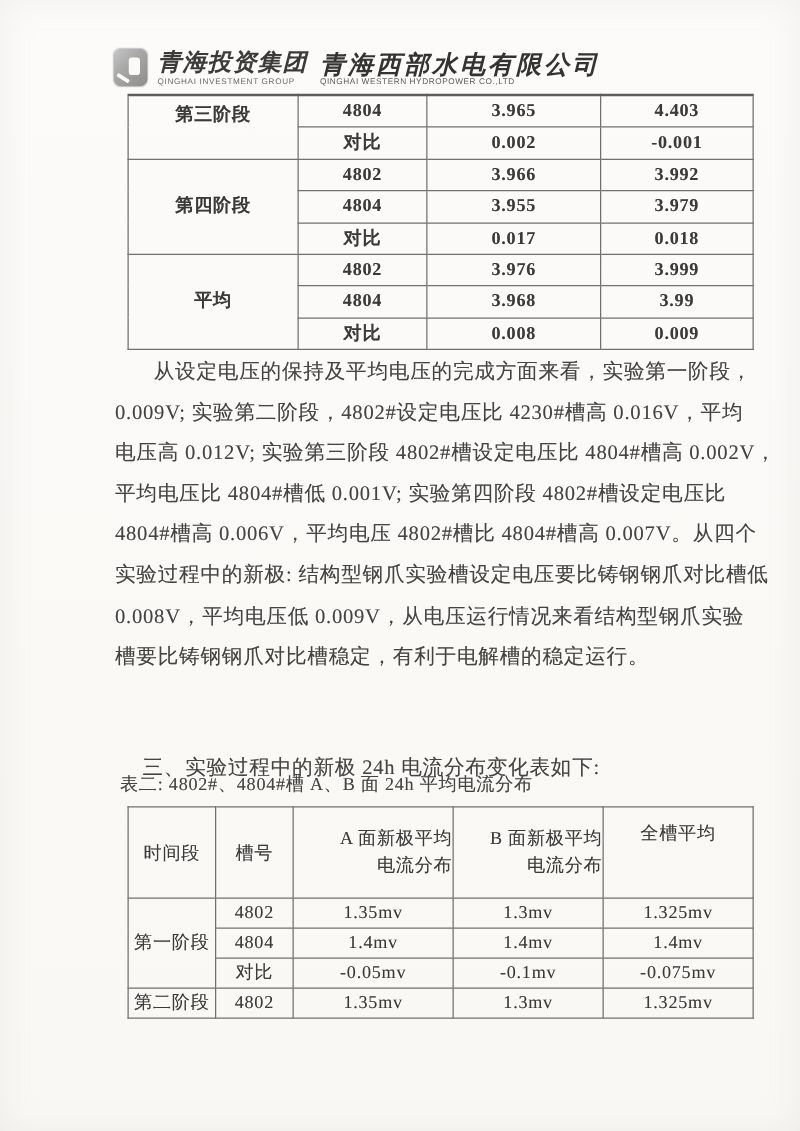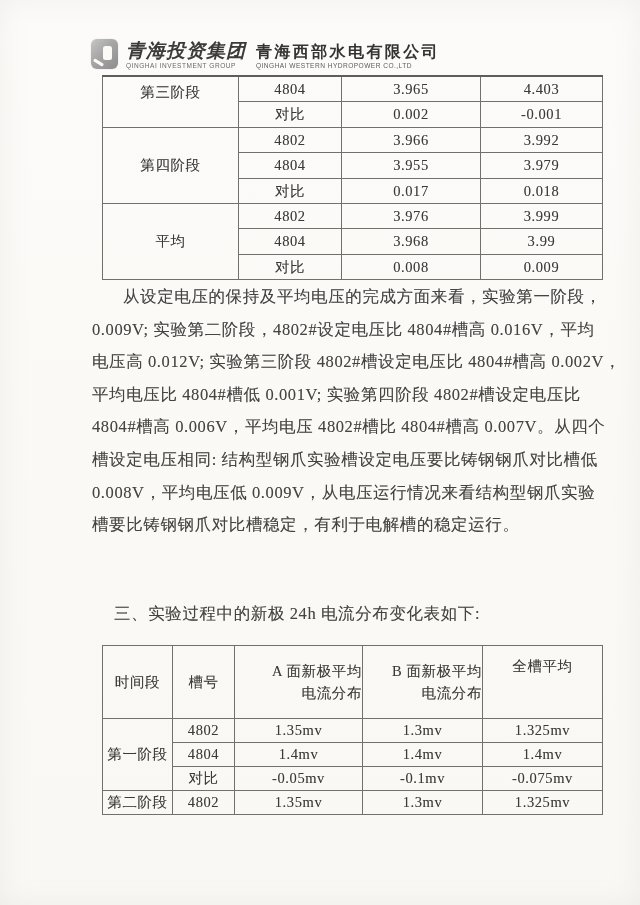--- a/index.html
+++ b/index.html
@@ -34,39 +34,39 @@
     font-size:19px;font-weight:bold;font-style:italic;letter-spacing:1px;
     line-height:21px;color:#3c3b39;white-space:nowrap;
   }
   .group-en{
     font-family:"Liberation Sans","DejaVu Sans",sans-serif;
     font-size:6.5px;letter-spacing:.55px;color:#696865;margin-top:1px;white-space:nowrap;
   }
   .company-block{margin-left:10px;margin-top:4px;}
   .company-cn{
     font-family:"Liberation Sans","DejaVu Sans",sans-serif;
-    font-size:16px;font-weight:bold;letter-spacing:2.4px;line-height:18px;
-    color:#343331;white-space:nowrap;
+    font-size:20px;font-weight:bold;letter-spacing:2.4px;line-height:18px;
+    color:#343331;white-space:nowrap;font-style:italic;
   }
   .company-en{
     font-family:"Liberation Sans","DejaVu Sans",sans-serif;
     font-size:6.6px;letter-spacing:.45px;color:#5c5b58;margin-top:1.5px;white-space:nowrap;
   }
   
   table{
     border-collapse:collapse;table-layout:fixed;
     font-size:14.5px;color:#3b3a38;letter-spacing:.6px;
   }
   td,th{
     border:1px solid #72706c;text-align:center;vertical-align:middle;
     padding:0;font-weight:normal;overflow:hidden;
     text-shadow:0 0 .5px rgba(70,70,70,.35);
   }
   #table1{position:absolute;left:102px;top:75px;width:500px;border-top:2px solid #5f5d59;}
-  #table1 td{height:24.4px;line-height:24.4px;}
+  #table1 td{height:24.4px;line-height:24.4px;font-weight:bold;}
   #table1 td.stage.v-top{vertical-align:top;padding-top:3px;}
   #table2{position:absolute;left:102px;top:645px;width:500px;}
   #table2 thead th{height:61px;}
   #table2 thead th.two-line{text-align:right;padding-left:10px;}
   #table2 thead th.two-line .hline{display:block;line-height:22px;}
   #table2 thead th.two-line .hline + .hline{padding-left:13px;}
   #table2 thead th.h-top{vertical-align:top;padding-top:11px;}
   #table2 tbody td{height:23px;line-height:23px;}
   
   .paragraph{position:absolute;left:92px;top:281px;width:522px;}
@@ -155,30 +155,31 @@
         <tr>
           <td>对比</td>
           <td>0.008</td>
           <td>0.009</td>
         </tr>
       </tbody>
   </table>
 
   <div class="paragraph" id="paragraph">
       <div class="para-line indent">从设定电压的保持及平均电压的完成方面来看，实验第一阶段，</div>
-      <div class="para-line">0.009V; 实验第二阶段，4802#设定电压比 4804#槽高 0.016V，平均</div>
+      <div class="para-line">0.009V; 实验第二阶段，4802#设定电压比 4230#槽高 0.016V，平均</div>
       <div class="para-line">电压高 0.012V; 实验第三阶段 4802#槽设定电压比 4804#槽高 0.002V，</div>
       <div class="para-line">平均电压比 4804#槽低 0.001V; 实验第四阶段 4802#槽设定电压比</div>
       <div class="para-line">4804#槽高 0.006V，平均电压 4802#槽比 4804#槽高 0.007V。从四个</div>
-      <div class="para-line">槽设定电压相同: 结构型钢爪实验槽设定电压要比铸钢钢爪对比槽低</div>
+      <div class="para-line">实验过程中的新极: 结构型钢爪实验槽设定电压要比铸钢钢爪对比槽低</div>
       <div class="para-line">0.008V，平均电压低 0.009V，从电压运行情况来看结构型钢爪实验</div>
       <div class="para-line">槽要比铸钢钢爪对比槽稳定，有利于电解槽的稳定运行。</div>
     </div>
 
   <div class="section-heading">三、实验过程中的新极 24h 电流分布变化表如下:</div>
+  <div class="table-caption">表二: 4802#、4804#槽 A、B 面 24h 平均电流分布</div>
 
   <table id="table2">
     <colgroup>
       <col style="width:70px">
         <col style="width:62px">
         <col style="width:128px">
         <col style="width:120px">
         <col style="width:120px">
     </colgroup>
     <thead>

